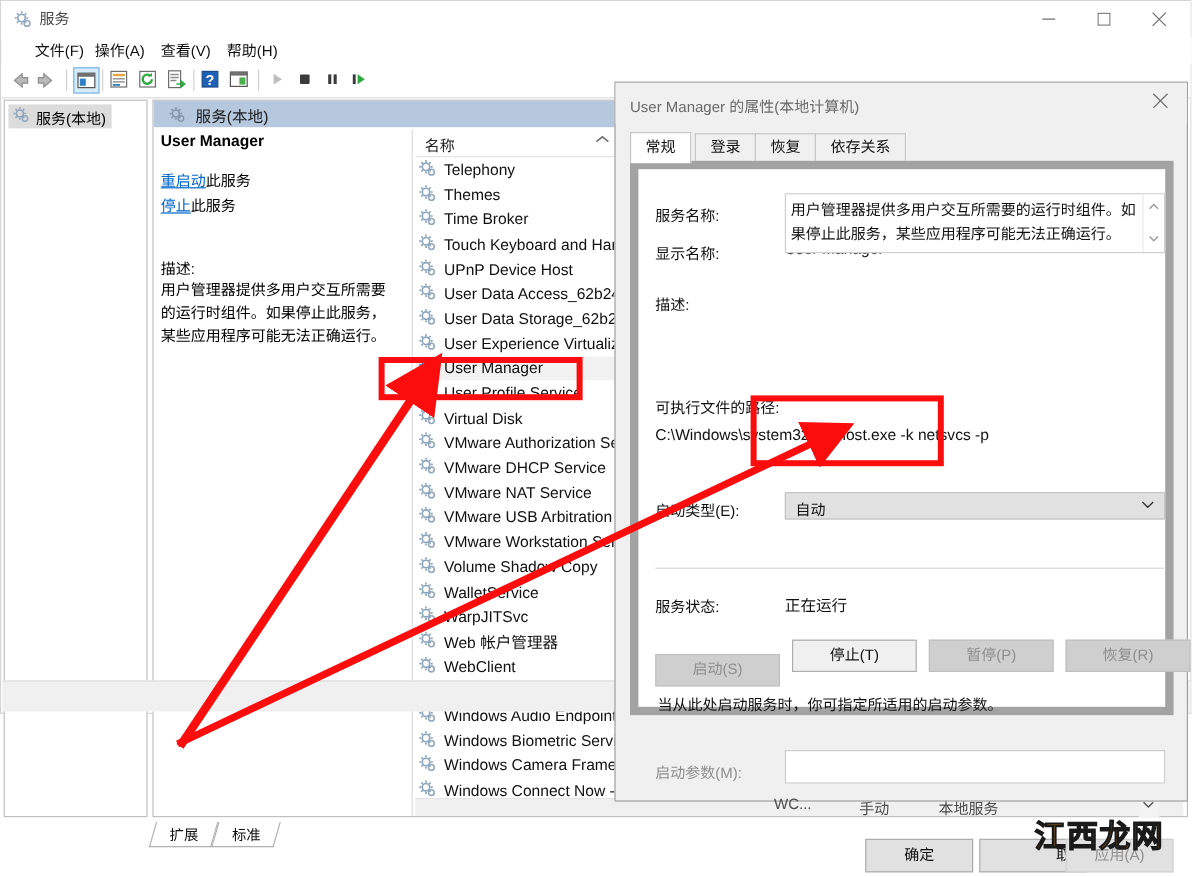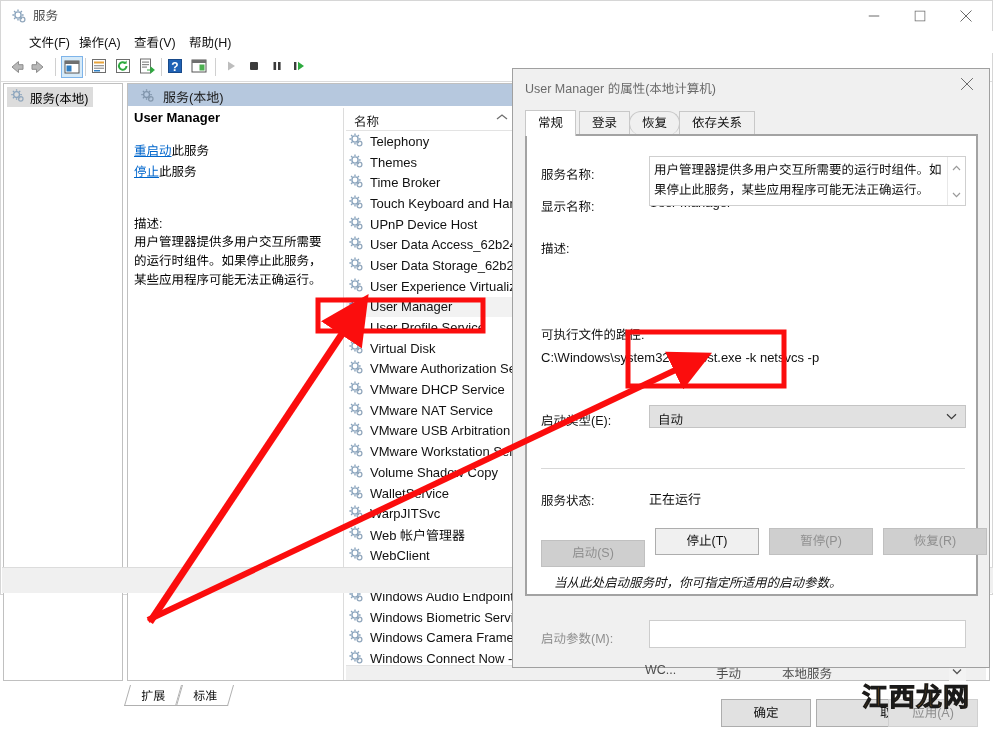--- a/index.html
+++ b/index.html
@@ -87,21 +87,21 @@
   .dlg-title-text{position:absolute;left:12px;top:9px;font-size:12.5px;color:#6a6a6a;}
   .dlg-close{position:absolute;right:0;top:0;width:44px;height:30px;}
   .dlg-close svg{position:absolute;left:50%;top:50%;transform:translate(-50%,-50%);}
 
   
   .tabstrip{position:absolute;left:12px;top:42px;width:453px;height:24px;}
   .tab{position:absolute;top:0;height:24px;line-height:23px;padding:0 12px;font-size:12.5px;
        background:#f0f0f0;border:1px solid #c8c8c8;border-bottom:none;box-sizing:border-box;color:#111;}
   .tab.active{background:#ffffff;height:26px;line-height:25px;top:-1px;border-color:#c8c8c8;z-index:3;}
 
-  .tabpanel{position:absolute;left:12px;top:65px;width:453px;height:462px;background:#fff;border:2px solid #a3a3a3;box-sizing:border-box;}
+  .tabpanel{position:absolute;left:12px;top:65px;width:453px;height:462px;background:#fff;border:7px solid #a3a3a3;box-sizing:border-box;}
 
   .fld-label{position:absolute;font-size:12.5px;color:#111;}
   .fld-value{position:absolute;font-size:13px;color:#111;}
 
   .desc-box{position:absolute;left:122px;top:20px;width:317px;height:50px;border:1px solid #cfcfcf;background:#fff;box-sizing:border-box;}
   .desc-text{position:absolute;left:4px;top:3px;width:288px;font-size:12.5px;line-height:20px;color:#111;}
   .desc-sb{position:absolute;right:0;top:0;width:17px;height:100%;background:#fff;border-left:1px solid #e8e8e8;}
   .desc-sb div{position:absolute;left:0;width:17px;height:17px;text-align:center;font-size:11px;color:#9a9a9a;line-height:17px;}
 
   .combo{position:absolute;left:122px;top:269px;width:317px;height:23px;background:#e1e1e1;border:1px solid #c4c4c4;box-sizing:border-box;}
@@ -604,21 +604,21 @@
       <div class="dlg-close">
         <svg width="13" height="13" viewBox="0 0 13 13">
             <path d="M0.6 0.6l11.8 11.8M12.4 0.6L0.6 12.4" stroke="#6b6b6b" stroke-width="1"></path>
           </svg>
       </div>
     </div>
 
     <div class="tabstrip">
       <div class="tab active" style="left:0px;">常规</div>
       <div class="tab" style="left:54px;">登录</div>
-      <div class="tab" style="left:104px;border-radius:12px;">恢复</div>
+      <div class="tab" style="left:104px;">恢复</div>
       <div class="tab" style="left:154px;">依存关系</div>
     </div>
 
     <div class="tabpanel">
       <div class="fld-label" style="left:14px;top:28px;">服务名称:</div>
       <div class="fld-value" style="left:122px;top:27px;">UserManager</div>
 
       <div class="fld-label" style="left:14px;top:60px;">显示名称:</div>
       <div class="fld-value" style="left:122px;top:59px;">User Manager</div>
 
@@ -655,21 +655,21 @@
       <div class="hr"></div>
 
       <div class="fld-label" style="left:14px;top:354px;">服务状态:</div>
       <div class="fld-value" style="left:122px;top:353px;">正在运行</div>
 
       <div class="svcbtn" style="left:14px;margin-top:12px;">启动(S)</div>
       <div class="svcbtn enabled" style="left:128px;">停止(T)</div>
       <div class="svcbtn" style="left:242px;">暂停(P)</div>
       <div class="svcbtn" style="left:356px;">恢复(R)</div>
 
-      <div class="fld-label" style="left:27px;top:436px;font-style:italic;">当从此处启动服务时，你可指定所适用的启动参数。</div>
+      <div class="fld-label" style="left:16px;top:436px;">当从此处启动服务时，你可指定所适用的启动参数。</div>
 
       <div class="fld-label" style="left:14px;top:492px;color:#8f8f8f;">启动参数(M):</div>
       <div class="param-box"></div>
     </div>
 
     <div class="dlgbtn" style="left:208px;">确定</div>
     <div class="dlgbtn" style="left:303px;text-align:right;">取消</div>
     <div class="dlgbtn disabled" style="left:375px;">应用(A)</div>
   </div>
 

